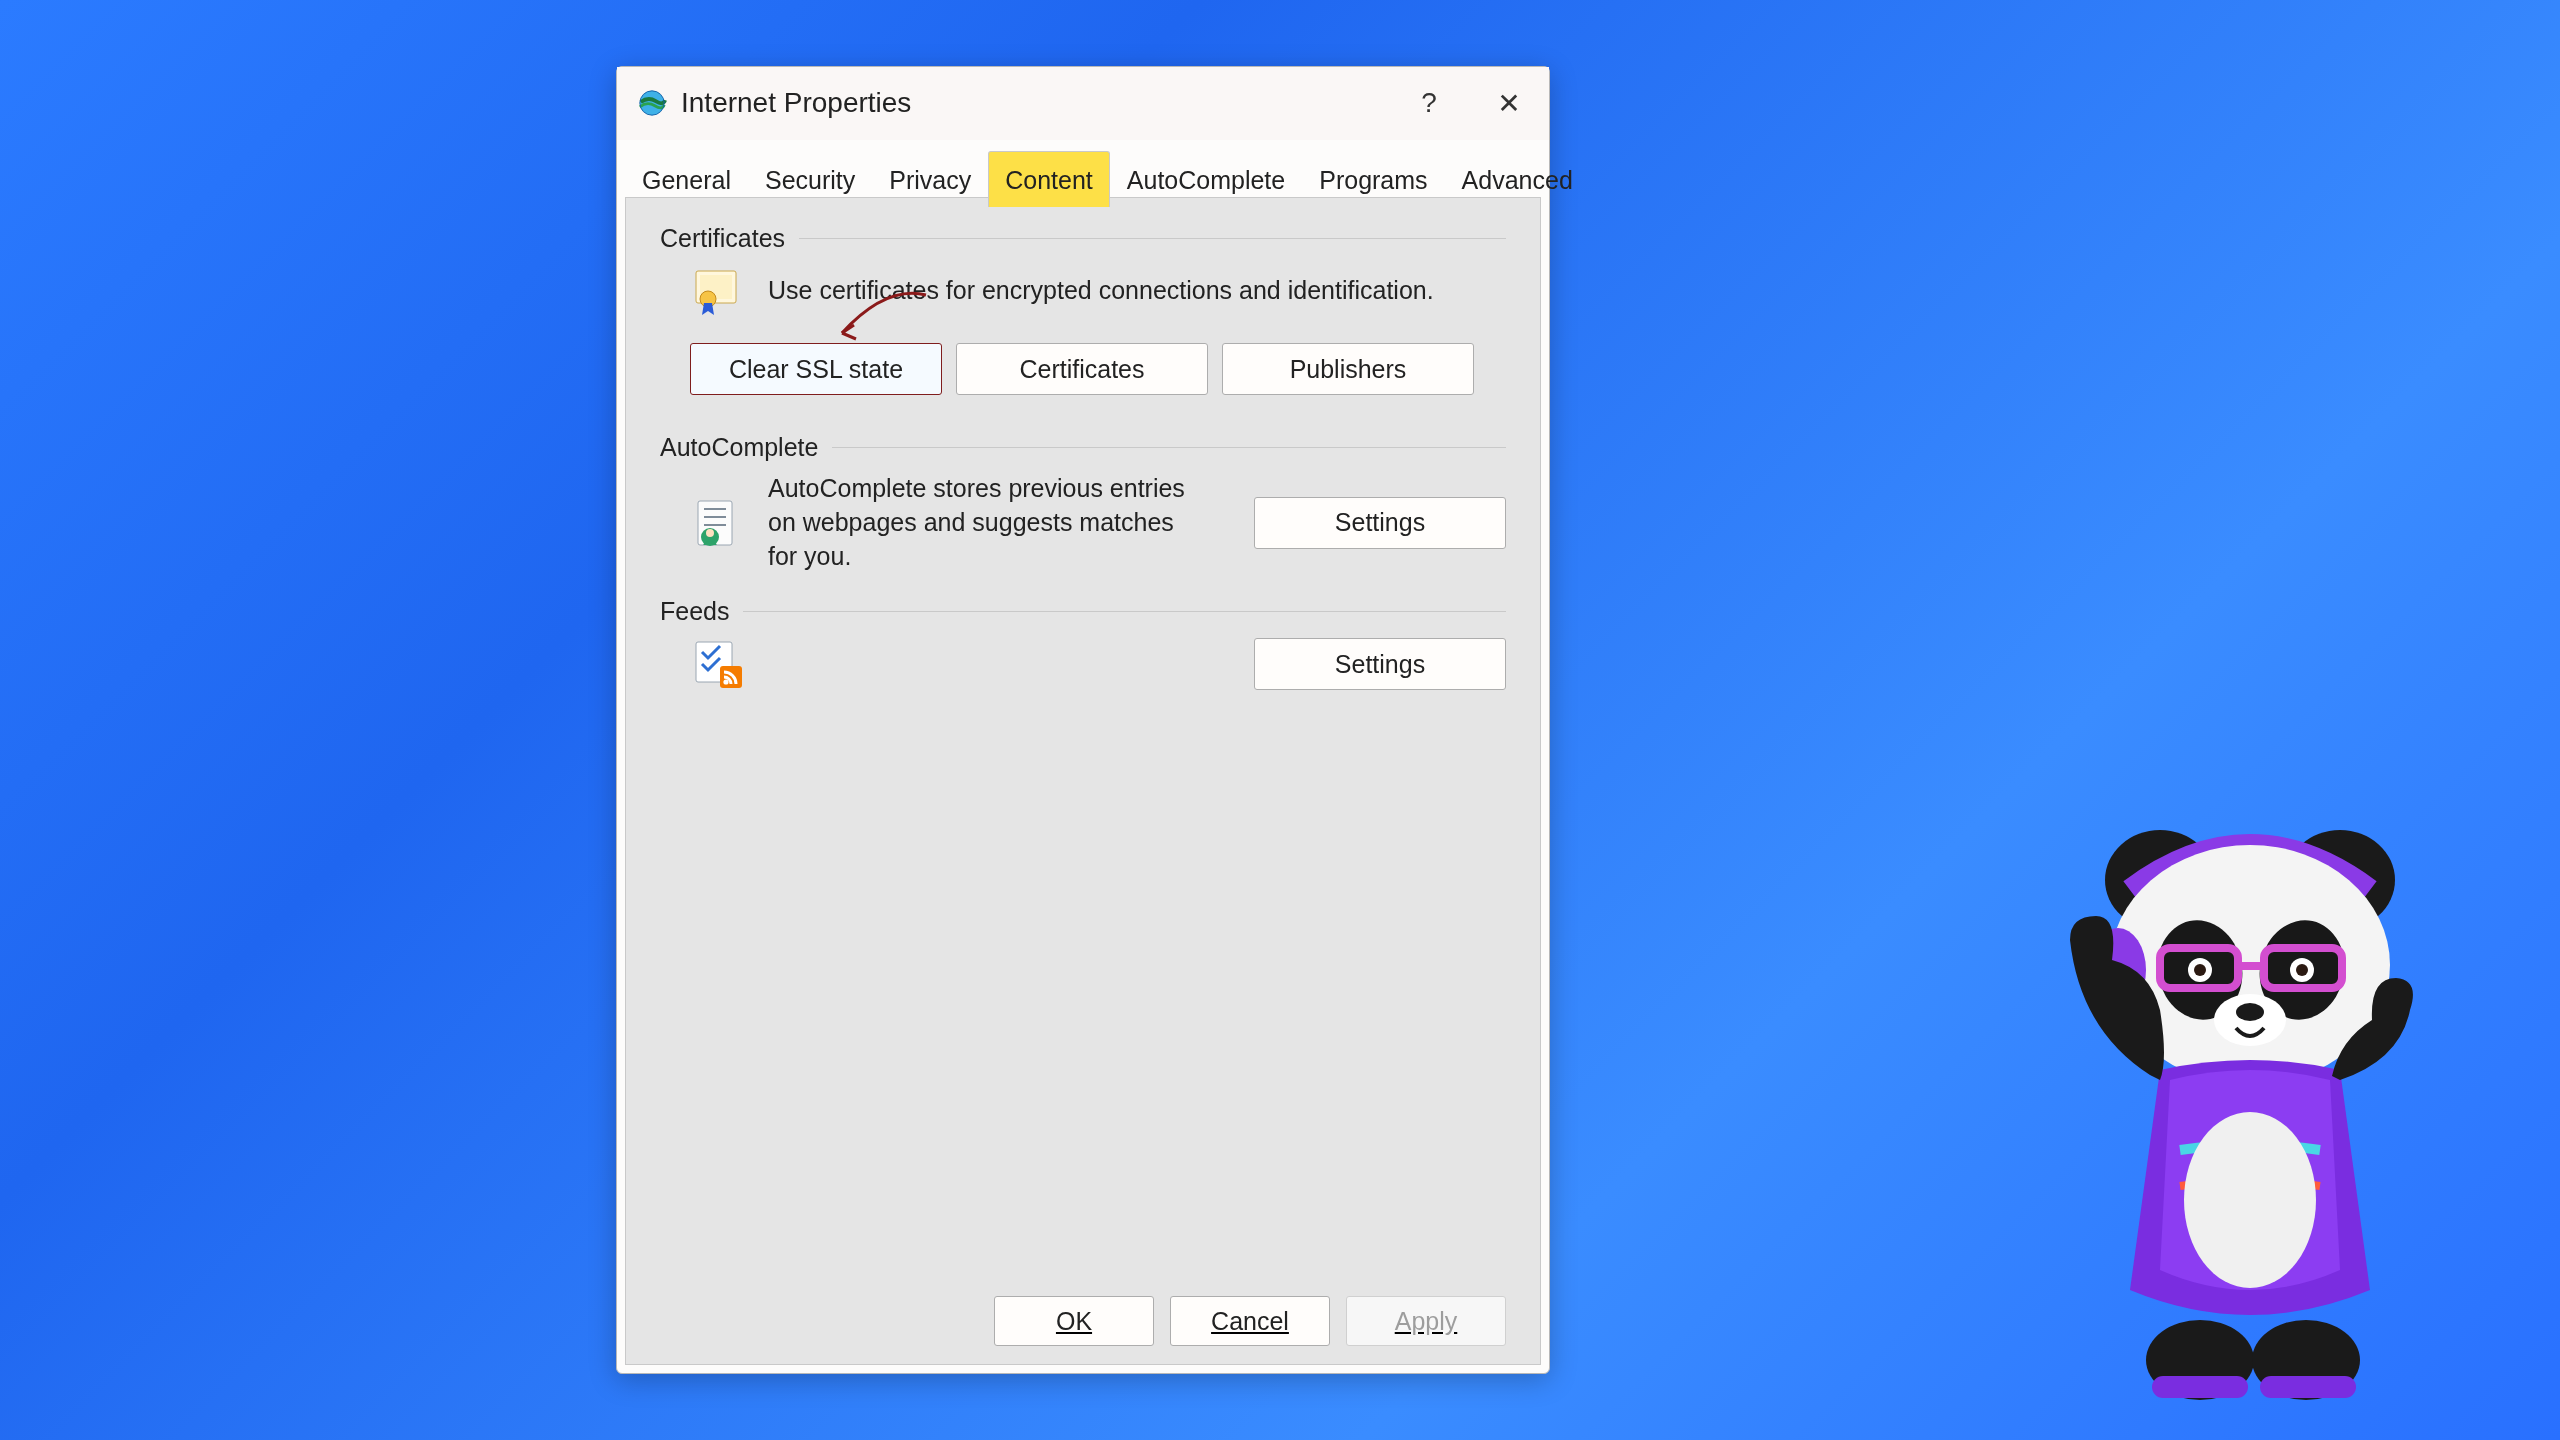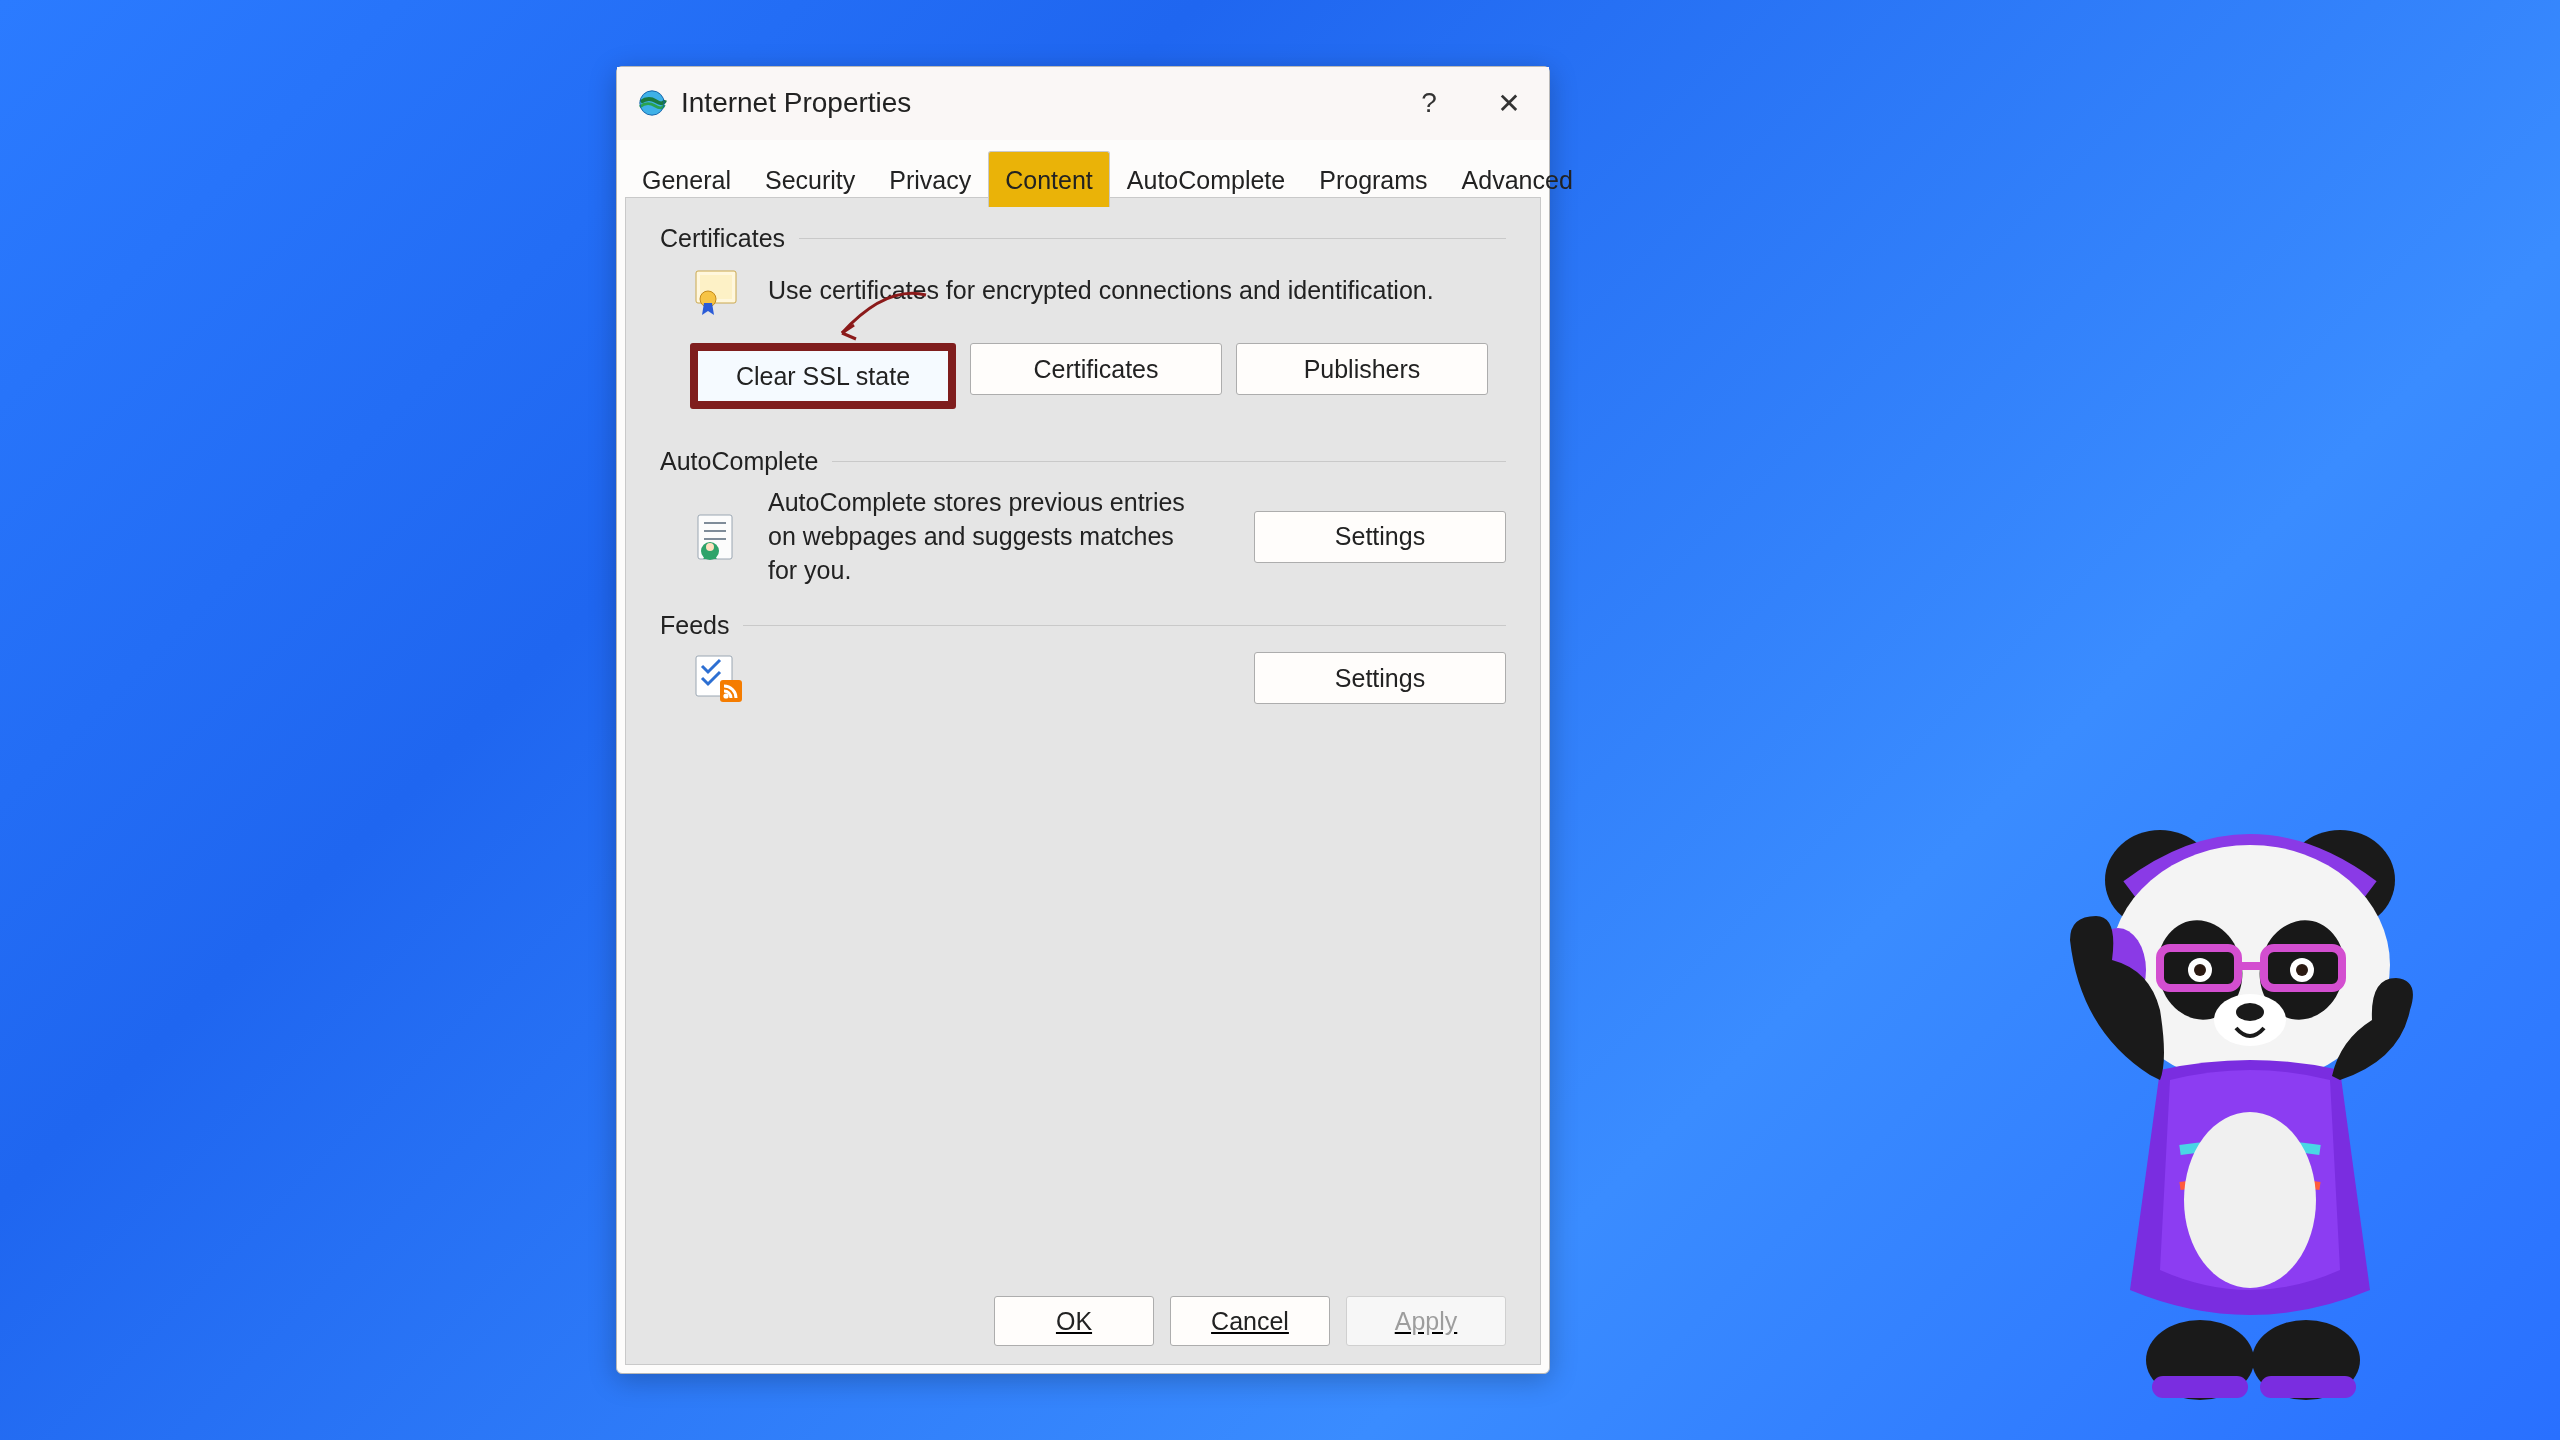--- a/index.html
+++ b/index.html
@@ -68,21 +68,21 @@
     padding: 14px 16px 12px;
     color: #222;
     border: 1px solid transparent;
     border-bottom: none;
     position: relative;
     top: 9px;
     border-radius: 3px 3px 0 0;
     white-space: nowrap;
   }
   .tab.active {
-    background: #eab308;
+    background: #fde047;
     border-color: #c9c9c9;
     z-index: 2;
   }
   .tab-underline {
     position: absolute;
     left: 8px; right: 8px; bottom: 0;
     height: 1px;
     background: #c9c9c9;
     z-index: 1;
   }
@@ -145,21 +145,21 @@
     background: #fffdfb;
     border: 1px solid #adadad;
     border-radius: 3px;
     font-size: 25px;
     color: #222;
     display: flex;
     align-items: center;
     justify-content: center;
   }
   .winbtn.hl {
-    border: 8px solid #7f1d1d;
+    border: 1px solid #7f1d1d;
     background: #f5faff;
   }
   .winbtn.disabled {
     color: #9d9d9d;
     background: #f7f7f7;
     border-color: #d0d0d0;
   }
 
   .right-col {
     margin-left: auto;

